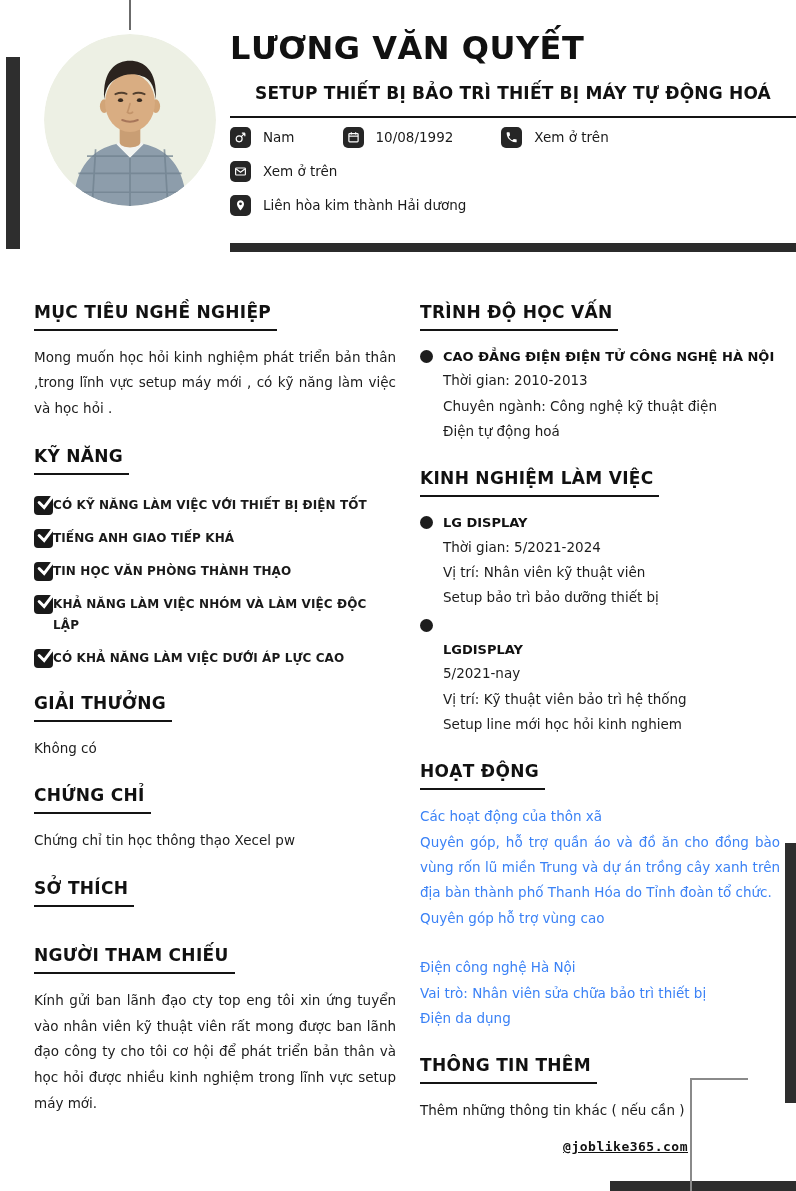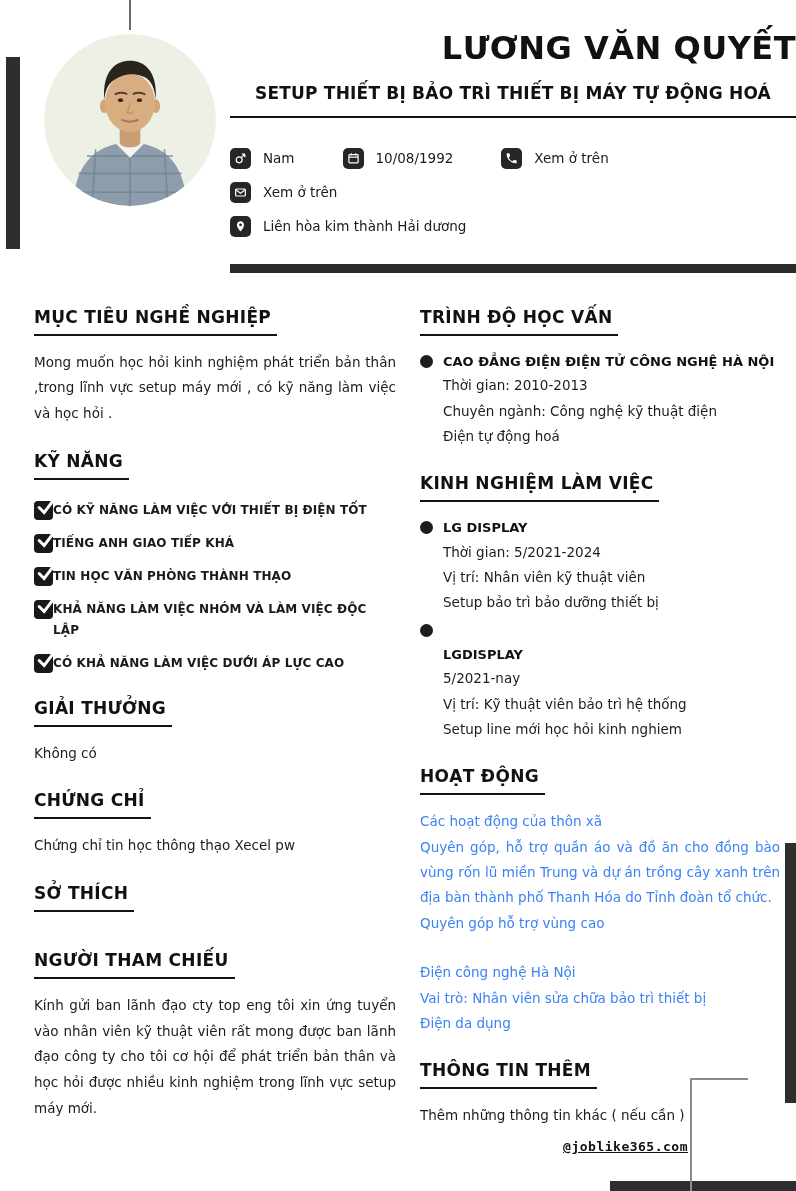--- a/index.html
+++ b/index.html
@@ -37,52 +37,51 @@
     margin-top: 4px;
   }
   .photo-wrap svg { display: block; }
   .header-main { flex: 1; margin-left: 14px; min-width: 0; }
   .name {
     font-size: 32px;
     font-weight: 700;
     letter-spacing: 0.5px;
     line-height: 1.15;
     color: #111;
-    text-align: right;
   }
   .job-title {
     margin-top: 16px;
     text-align: center;
     font-size: 17px;
     font-weight: 700;
     color: #111;
     letter-spacing: 0.2px;
   }
   .title-rule { margin-top: 13px; height: 2px; background: #141414; }
-  .contact { margin-top: 30px; font-size: 13.5px; }
+  .contact { margin-top: 9px; font-size: 13.5px; }
   .contact-row { display: flex; gap: 48px; align-items: center; margin-bottom: 13px; }
   .contact-item { display: flex; align-items: center; gap: 12px; white-space: nowrap; }
   .cicon {
     flex: none;
     width: 21px; height: 21px;
     background: #262626;
     border-radius: 5px;
     display: inline-flex;
     align-items: center;
     justify-content: center;
   }
   .cicon svg { width: 13px; height: 13px; display: block; }
   .header-bar { margin-left: 230px; margin-top: 14px; height: 9px; background: #2b2b2b; }
 
   
   .columns { display: flex; gap: 24px; padding: 34px 16px 0 34px; }
   .col-left { flex: none; width: 362px; }
   .col-right { flex: 1; min-width: 0; }
 
-  .section { margin-bottom: 24px; }
+  .section { margin-bottom: 24px; margin-top: 16px; }
   .sec-heading {
     display: inline-block;
     font-size: 17px;
     font-weight: 700;
     letter-spacing: 0.3px;
     color: #111;
     padding: 0 6px 7px 0;
     border-bottom: 2.5px solid #141414;
     margin-bottom: 14px;
   }

